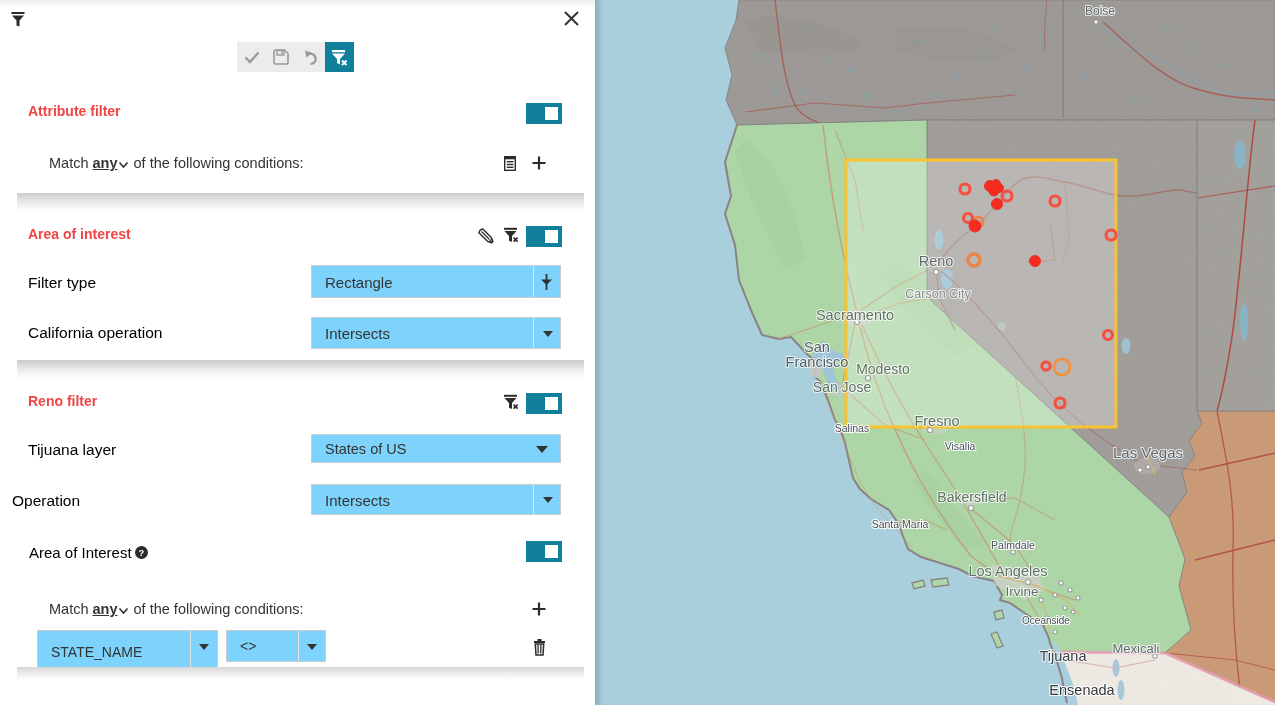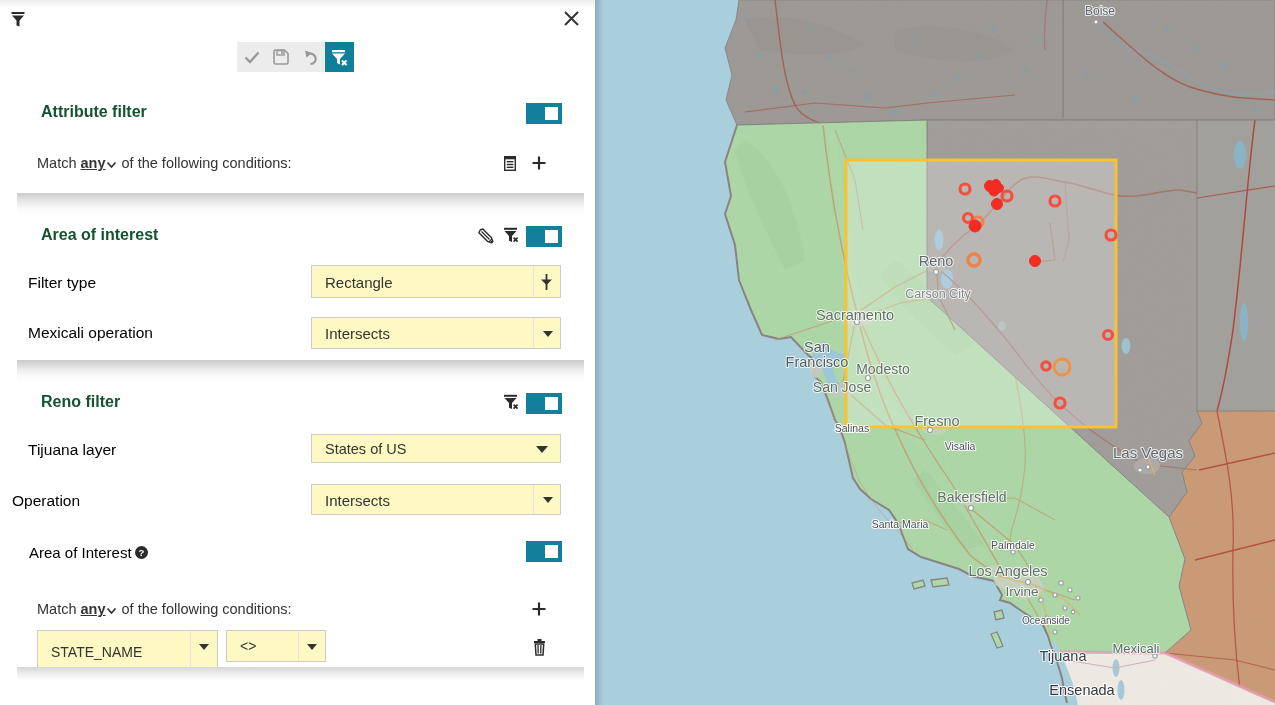--- a/index.html
+++ b/index.html
@@ -2,24 +2,24 @@
 <html><head>
 <meta charset="utf-8">
 <style>
 html,body{margin:0;padding:0;width:1275px;height:705px;overflow:hidden;
   font-family:"Liberation Sans",sans-serif;background:#fff;}
 #panel{position:absolute;left:0;top:0;width:595px;height:705px;background:#fff;z-index:2;}
 #paneltop{position:absolute;left:0;top:0;width:595px;height:8px;
   background:linear-gradient(#ececec,#fff);}
 #map{position:absolute;left:595px;top:0;width:680px;height:705px;background:#a9cfdd;z-index:1;}
 .abs{position:absolute;}
-.title{position:absolute;font-size:16px;font-weight:bold;color:#14532d;letter-spacing:0px;margin-left:13px;}
+.title{position:absolute;font-size:14px;font-weight:bold;color:#ef4444;letter-spacing:0px;}
 .lbl{position:absolute;font-size:15.5px;color:#000000;}
-.match{position:absolute;font-size:14.5px;color:#333;}
-.ddl{position:absolute;border:1px solid #ccc;background:#fef9c3;box-sizing:border-box;}
+.match{position:absolute;font-size:14.5px;color:#333;margin-left:12px;}
+.ddl{position:absolute;border:1px solid #ccc;background:#7dd3fc;box-sizing:border-box;}
 .ddl .txt{position:absolute;left:13px;top:50%;transform:translateY(-50%);
   font-size:15px;color:#333;white-space:nowrap;}
 .sep{position:absolute;right:26px;top:0;bottom:0;width:1px;background:#e3e3e3;}
 .caret{position:absolute;width:0;height:0;border-left:5.5px solid transparent;
   border-right:5.5px solid transparent;border-top:6.5px solid #333;}
 .toggle{position:absolute;width:36px;height:21px;background:#12809b;}
 .toggle::after{content:"";position:absolute;right:4px;top:4px;width:13px;height:13px;background:#fff;}
 .band{position:absolute;left:17px;width:567px;height:22px;
   background:linear-gradient(#cbcbcb,#ececec 45%,#fafafa 72%,#fff);}
 #toolbar{position:absolute;left:237px;top:42px;height:30px;display:flex;}
@@ -321,21 +321,21 @@
 <div class="toggle" style="left:526px;top:226px;"></div>
 <div class="lbl" style="left:28px;top:274px;">Filter type</div>
 <div class="ddl" style="left:311px;top:265px;width:250px;height:33px;">
  <span class="txt">Rectangle</span>
       <span class="sep"></span>
  <svg style="position:absolute;right:5px;top:7px" width="17" height="18" viewBox="0 0 17 18">
   <path d="M8.5 1 L8.5 17" stroke="#333" stroke-width="1.8"></path>
   <path d="M3 6.5 L14 6.5 L8.5 12 Z" fill="#333"></path>
  </svg>
 </div>
-<div class="lbl" style="left:28px;top:324px;">Mexicali operation</div>
+<div class="lbl" style="left:28px;top:324px;">California operation</div>
 <div class="ddl" style="left:311px;top:317px;width:250px;height:32px;">
  <span class="txt">Intersects</span>
       <span class="sep"></span>
  <span class="caret" style="right:7px;top:13px;"></span>
 </div>
 <div class="band" style="top:360px;"></div>
 
 <div class="title" style="left:28px;top:393px;">Reno filter</div>
 <svg class="abs" style="left:503px;top:394px" width="16" height="17" viewBox="0 0 16 17">
  <rect x="1" y="0.8" width="13" height="2" fill="#2b2b2b"></rect>

